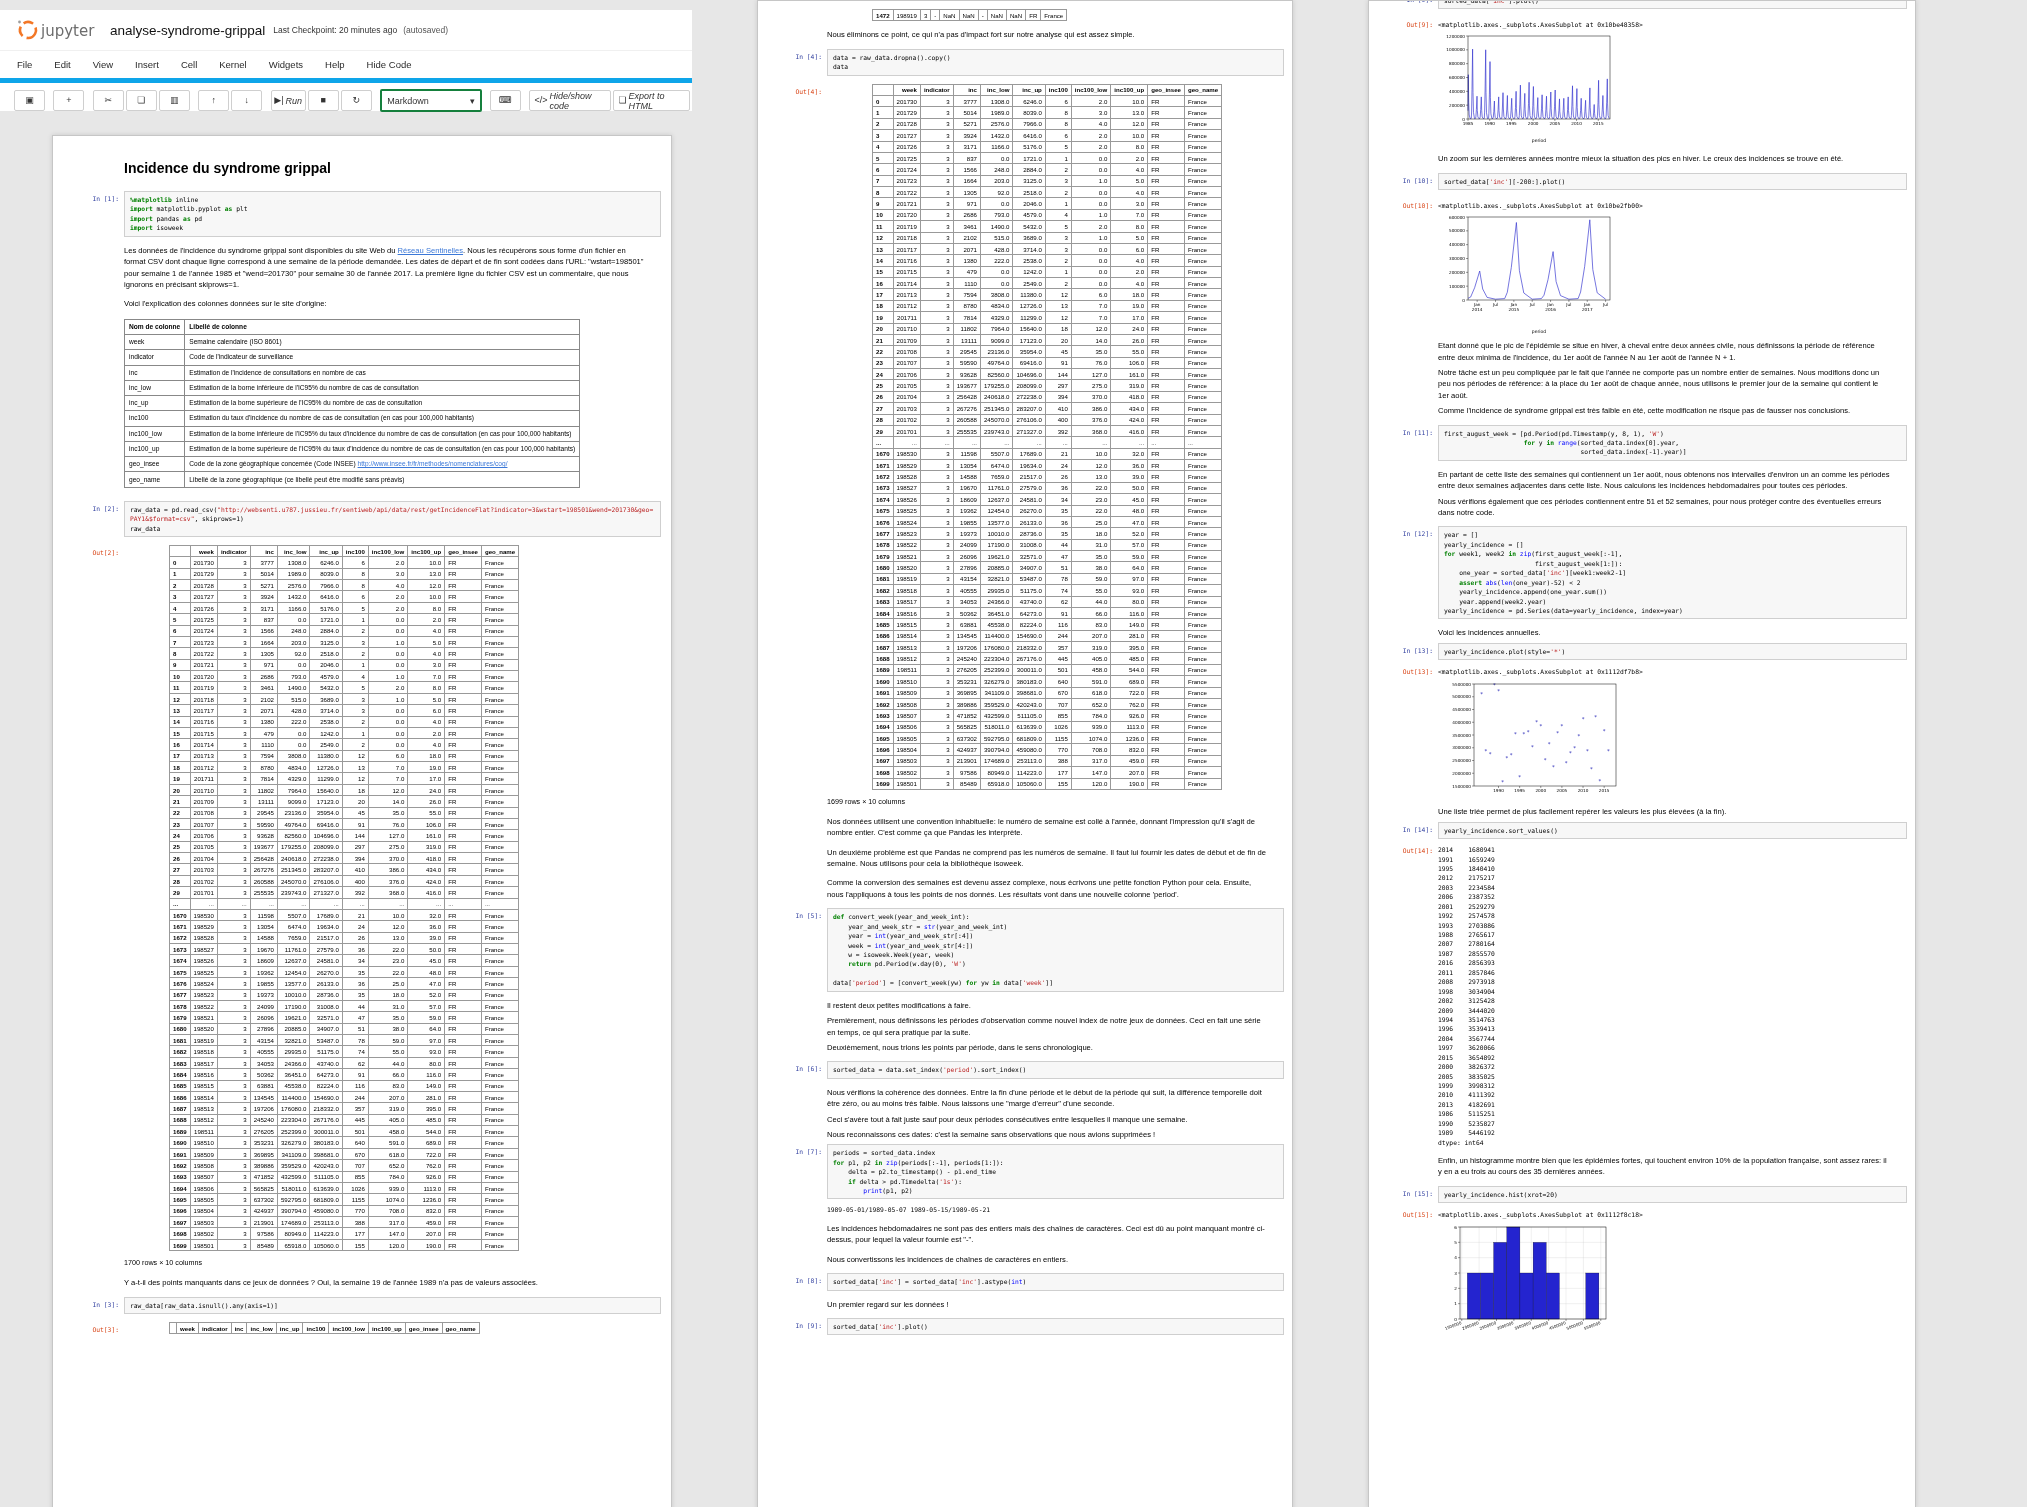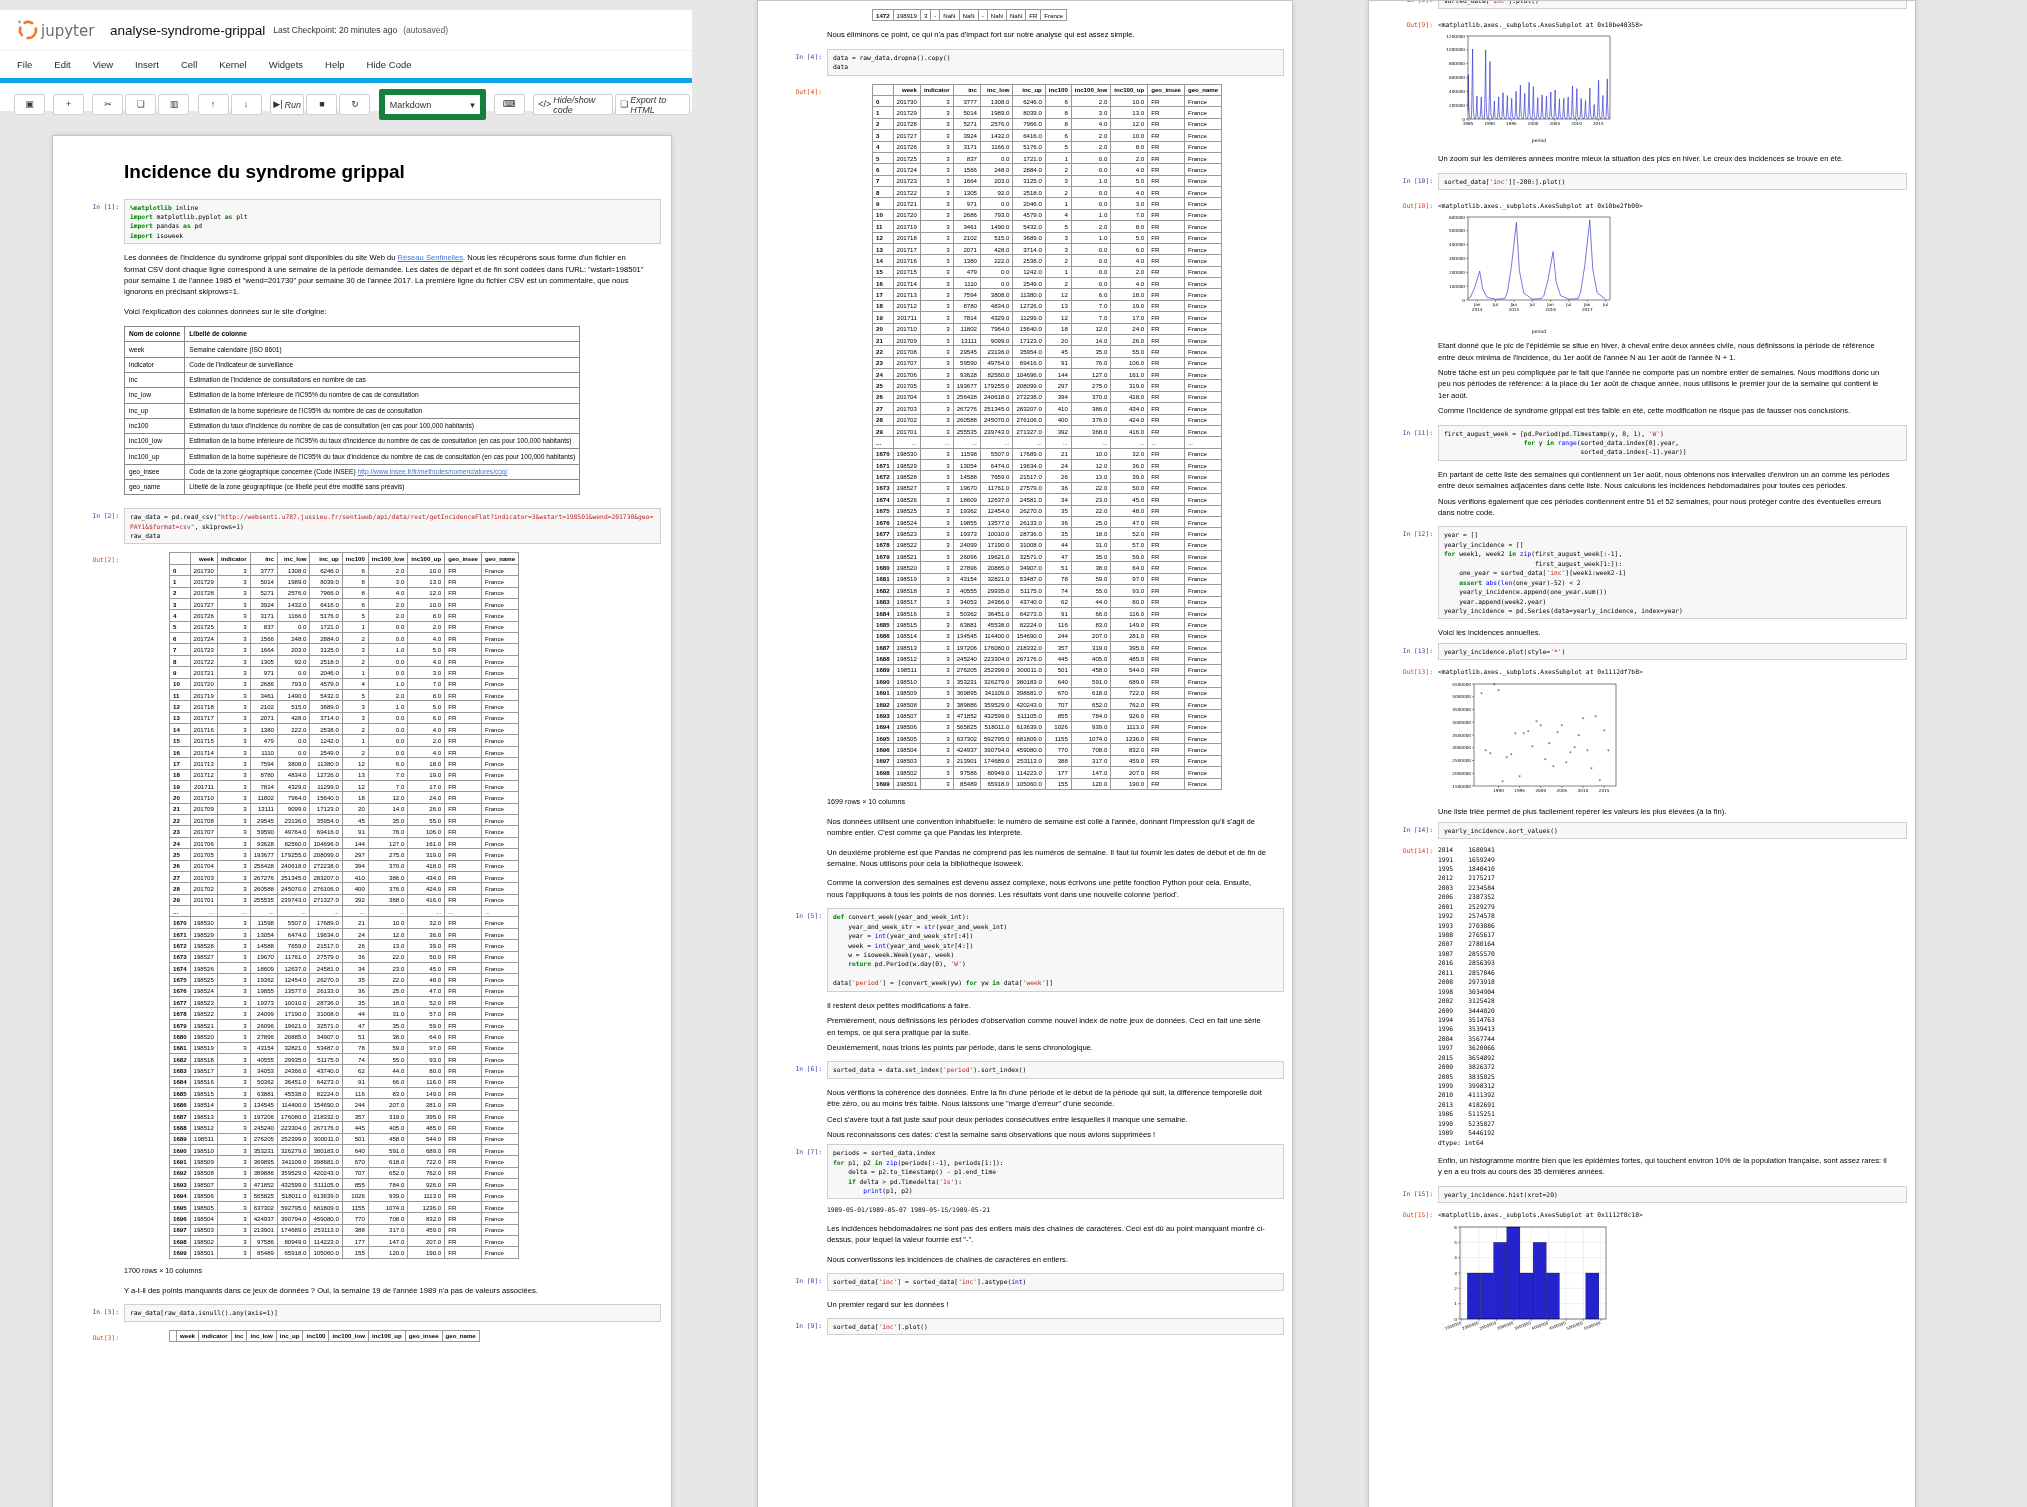--- a/index.html
+++ b/index.html
@@ -11,41 +11,41 @@
   .nb-title{font-size:13.5px;color:#111;margin-left:10px;}
   .checkpoint{font-size:8.5px;color:#333;margin-left:8px;}
   .autosaved{font-size:8.5px;color:#555;margin-left:6px;}
   .menu-row{display:flex;align-items:center;height:27px;padding-left:6px;border-top:1px solid #f0f0f0;border-bottom:5px solid #0ea5e9;}
   .menu-item{font-size:9.5px;color:#2a2a2a;padding:0 11px;cursor:default;}
   .toolbar-row{display:flex;align-items:center;padding:6px 0 0 14px;}
   .tbtn{height:19px;min-width:21px;border:1px solid #cfcfcf;border-radius:2px;background:#fff;
         display:flex;align-items:center;justify-content:center;font-size:9px;color:#333;padding:0 4px;margin-right:2px;}
   .tbtn .glyph{font-size:9px;line-height:1;}
   .tgap{width:7px;}
-  .tsel{height:19px;width:96px;border:6px solid #15803d;border-radius:2px;background:#fff;display:flex;
+  .tsel{height:19px;width:96px;border:2px solid #15803d;border-radius:2px;background:#fff;display:flex;
         align-items:center;justify-content:space-between;font-size:9px;color:#333;padding:0 5px;margin-right:2px;}
   .tlabel{margin-left:2px;font-style:italic;}
   
   .page{position:absolute;background:#fff;border:1px solid #c6c6c6;box-shadow:0 0 5px rgba(0,0,0,.13);overflow:hidden;}
   #page1{left:52px;top:135px;width:604px;height:1371px;padding:16px 10px 0 4px;}
   #page2{left:757px;top:0;width:524px;height:1507px;padding:4px 8px 0 2px;}
   #page3{left:1368px;top:0;width:536px;height:1507px;padding:0 8px 0 2px;}
   
   .cell{display:flex;margin:8px 0;}
   .cell.tight{margin:4px 0;}
   .cut{margin-top:-9px;}
   .prompt{flex:0 0 62px;text-align:right;padding-right:5px;font-family:"DejaVu Sans Mono","Liberation Mono",monospace;
           font-size:6.3px;line-height:1.3;padding-top:4px;white-space:nowrap;}
   .in{color:#303f9f;}  .out{color:#d84315;}
   .codebox{flex:1;border:1px solid #cfcfcf;background:#f7f7f7;padding:3px 5px;
            font-family:"DejaVu Sans Mono","Liberation Mono",monospace;font-size:6.3px;line-height:1.5;
            white-space:pre-wrap;word-break:break-all;color:#000;}
   .outarea{flex:1;min-width:0;}
   .md{flex:1;font-size:7.6px;line-height:1.5;color:#000;padding-right:16px;}
-  .h1{font-size:19px;font-weight:bold;margin:2px 0 4px 0;}
+  .h1{font-size:14px;font-weight:bold;margin:2px 0 4px 0;}
   .h2{font-size:11.5px;font-weight:bold;margin:12px 0 4px 0;}
   .lnk{color:#3b78d8;text-decoration:underline;cursor:pointer;}
   .k{color:#008000;font-weight:bold;}
   .s{color:#ba2121;}
   .f{color:#0000ff;}
   .m{color:#008000;font-weight:bold;}
   .repr{font-family:"DejaVu Sans Mono","Liberation Mono",monospace;font-size:6.3px;padding-top:4px;}
   .out-plain{font-family:"DejaVu Sans Mono","Liberation Mono",monospace;font-size:6.3px;line-height:1.5;
              white-space:pre;margin:2px 0 0 0;}
   

